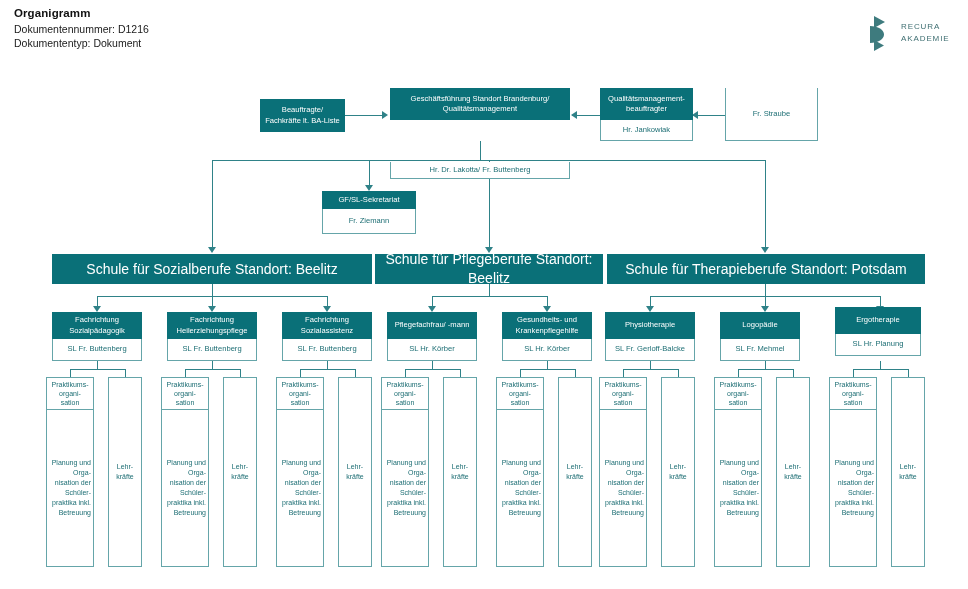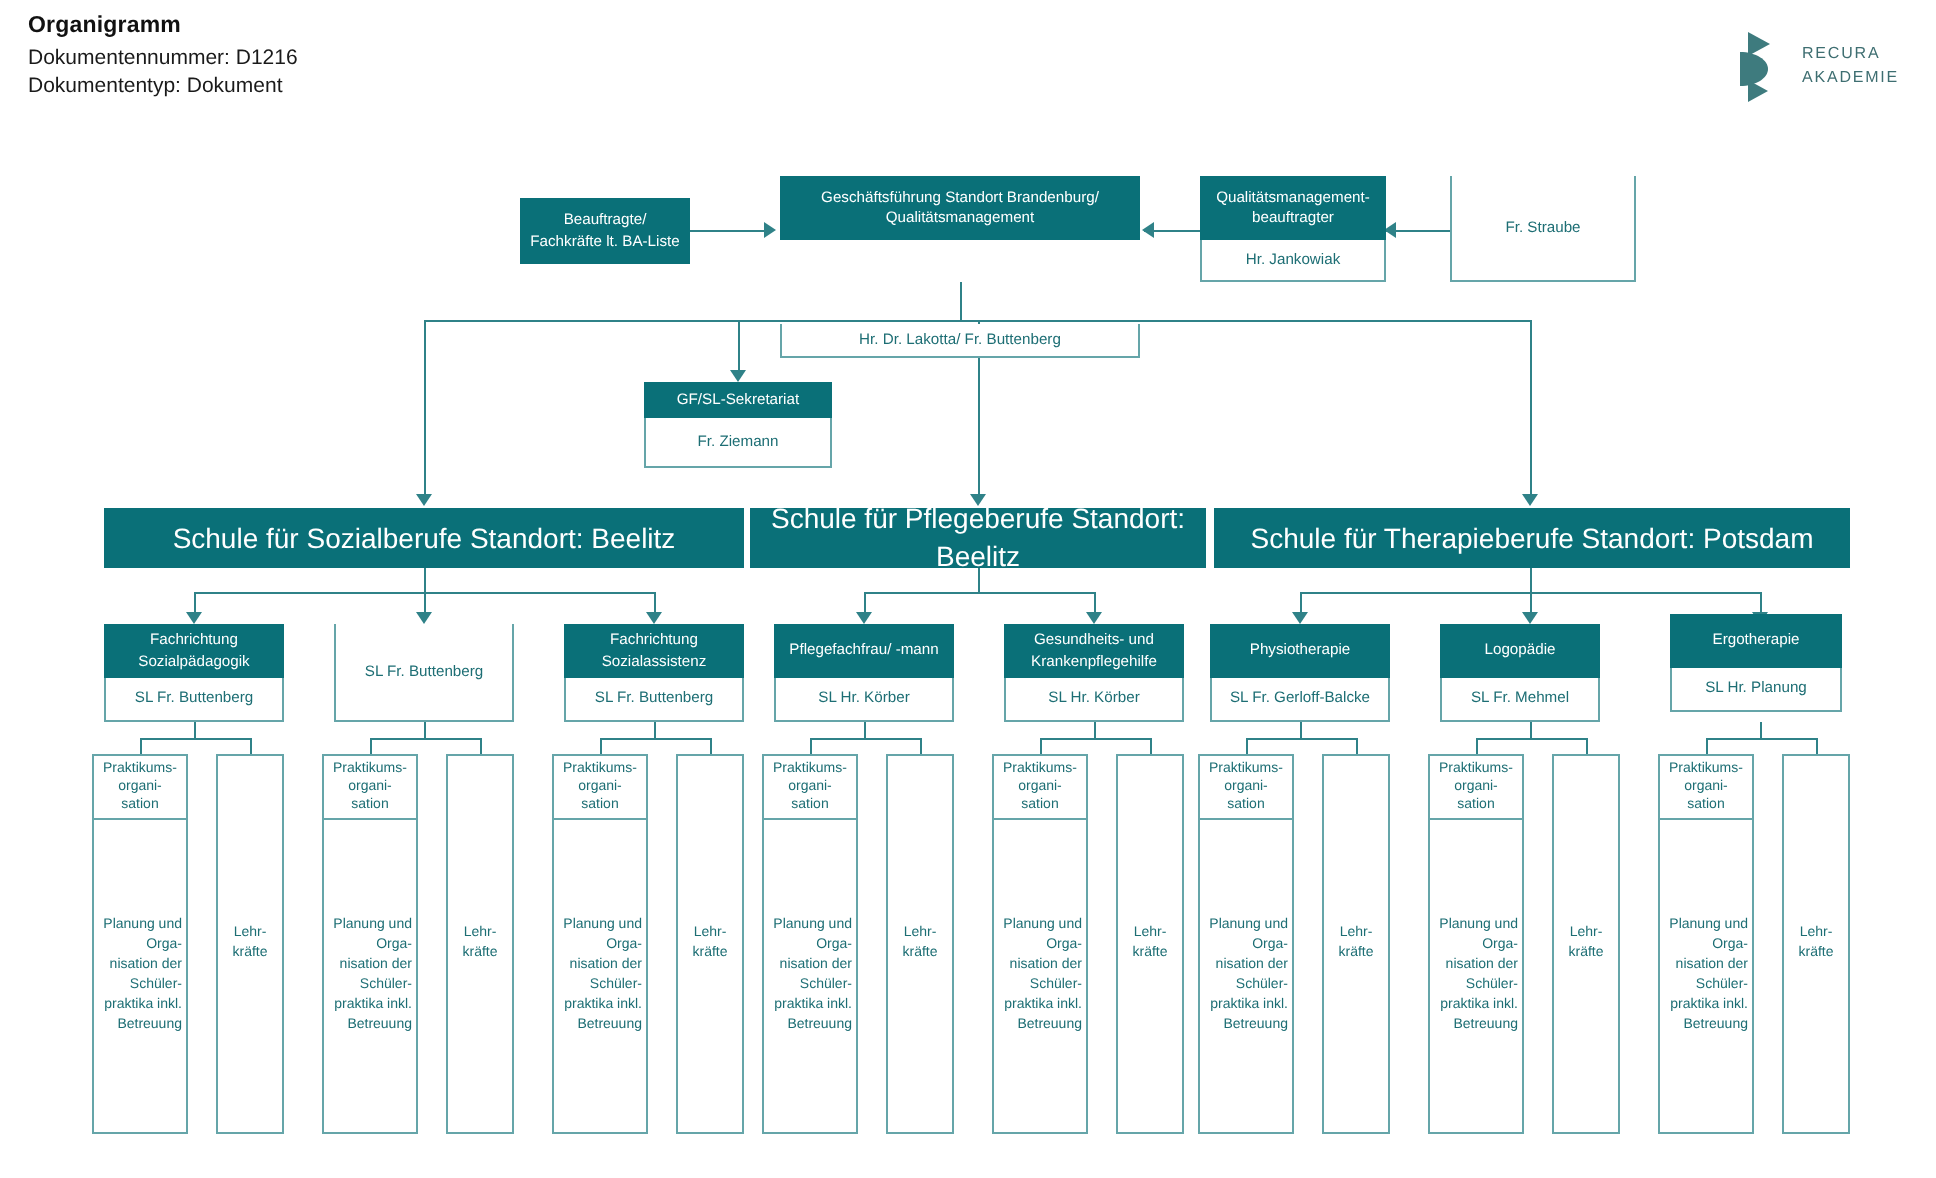--- a/index.html
+++ b/index.html
@@ -314,20 +314,21 @@
 
     <div class="node band" style="left:607px; top:254px; width:318px; height:30px;">
       <div class="head">Schule für Therapieberufe Standort: Potsdam</div>
     </div>
 
     <div class="node" style="left:52px; top:312px; width:90px; height:49px;">
       <div class="head" style="height:27px;">Fachrichtung Sozialpädagogik</div>
       <div class="body">SL Fr. Buttenberg</div>
     </div>
     <div class="node" style="left:167px; top:312px; width:90px; height:49px;">
+      <div class="head" style="height:27px;">Fachrichtung Heilerziehungspflege</div>
       <div class="body">SL Fr. Buttenberg</div>
     </div>
     <div class="node" style="left:282px; top:312px; width:90px; height:49px;">
       <div class="head" style="height:27px;">Fachrichtung Sozialassistenz</div>
       <div class="body">SL Fr. Buttenberg</div>
     </div>
 
     <div class="node" style="left:387px; top:312px; width:90px; height:49px;">
       <div class="head" style="height:27px;">Pflegefachfrau/ -mann</div>
       <div class="body">SL Hr. Körber</div>

